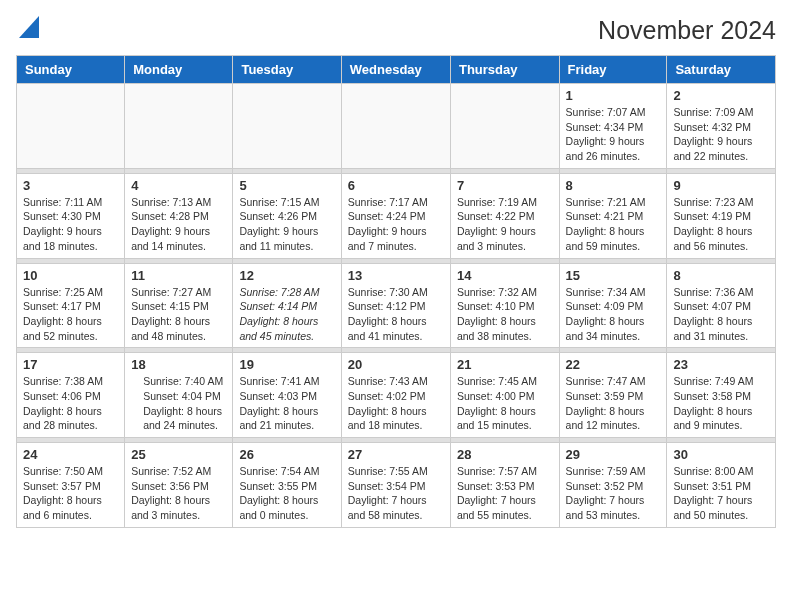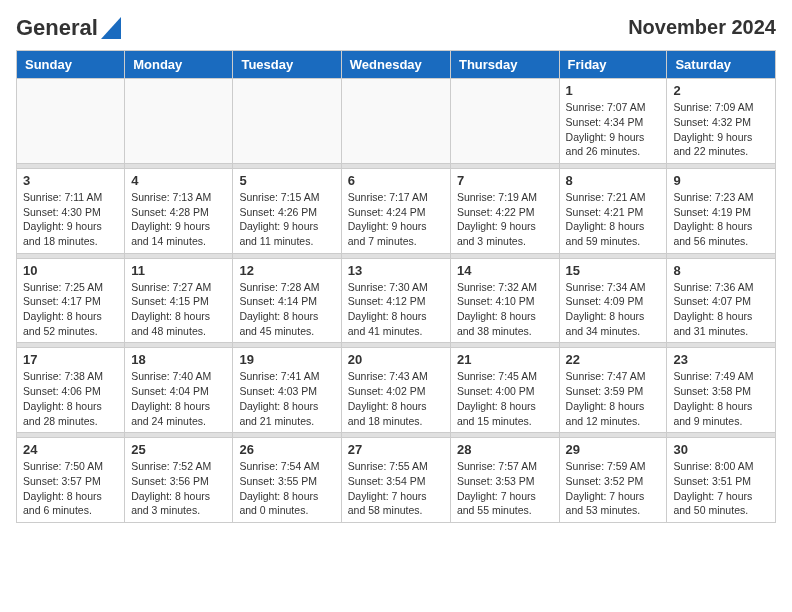--- a/index.html
+++ b/index.html
@@ -13,22 +13,22 @@
     .header-area {
       display: flex;
       justify-content: space-between;
       align-items: flex-start;
       margin-bottom: 10px;
     }
     .title-area {
       text-align: right;
     }
     .main-title {
-      font-size: 20px;
-      font-weight: bold;
+      font-size: 25px;
+      font-weight: normal;
       color: #333;
     }
     .subtitle {
       font-size: 16px;
       color: #555;
     }
     .calendar {
       width: 100%;
       border-collapse: collapse;
     }
@@ -70,21 +70,20 @@
     }
     .logo-row1 { display: flex; align-items: center; }
     .logo-row2 { display: flex; align-items: center; }
   </style>
 </head>
 <body>
 
 <div class="header-area">
   <div class="logo-block">
     <div class="logo-row1">
-      <span style="font-size:22px;font-weight:bold;color:#333;">General</span>
       <svg width="20" height="22" viewBox="0 0 20 22" style="margin-left:3px;">
         <polygon points="0,22 20,22 20,0" fill="#1a6bbf"></polygon>
       </svg>
     </div>
   </div>
   <div class="title-area">
     <div class="main-title">November 2024</div>
   </div>
 </div>
 
@@ -201,21 +200,21 @@
         </td>
         <td>
           <span class="day-num">11</span>
           <div class="day-info" style="white-space: pre-line;">Sunrise: 7:27 AM
 Sunset: 4:15 PM
 Daylight: 8 hours
 and 48 minutes.</div>
         </td>
         <td>
           <span class="day-num">12</span>
-          <div class="day-info" style="white-space: pre-line;">Sunrise: 7:28 AM
+          <div class="day-info" style="white-space: pre-line; font-style: italic;">Sunrise: 7:28 AM
 Sunset: 4:14 PM
 Daylight: 8 hours
 and 45 minutes.</div>
         </td>
         <td>
           <span class="day-num">13</span>
           <div class="day-info" style="white-space: pre-line;">Sunrise: 7:30 AM
 Sunset: 4:12 PM
 Daylight: 8 hours
 and 41 minutes.</div>
@@ -254,21 +253,21 @@
       <tr>
         <td>
           <span class="day-num">17</span>
           <div class="day-info" style="white-space: pre-line;">Sunrise: 7:38 AM
 Sunset: 4:06 PM
 Daylight: 8 hours
 and 28 minutes.</div>
         </td>
         <td>
           <span class="day-num">18</span>
-          <div class="day-info" style="white-space: pre-line;">Sunrise: 7:40 AM
+          <div class="day-info" style="white-space: pre-line; margin-left: 12px;">Sunrise: 7:40 AM
 Sunset: 4:04 PM
 Daylight: 8 hours
 and 24 minutes.</div>
         </td>
         <td>
           <span class="day-num">19</span>
           <div class="day-info" style="white-space: pre-line;">Sunrise: 7:41 AM
 Sunset: 4:03 PM
 Daylight: 8 hours
 and 21 minutes.</div>

